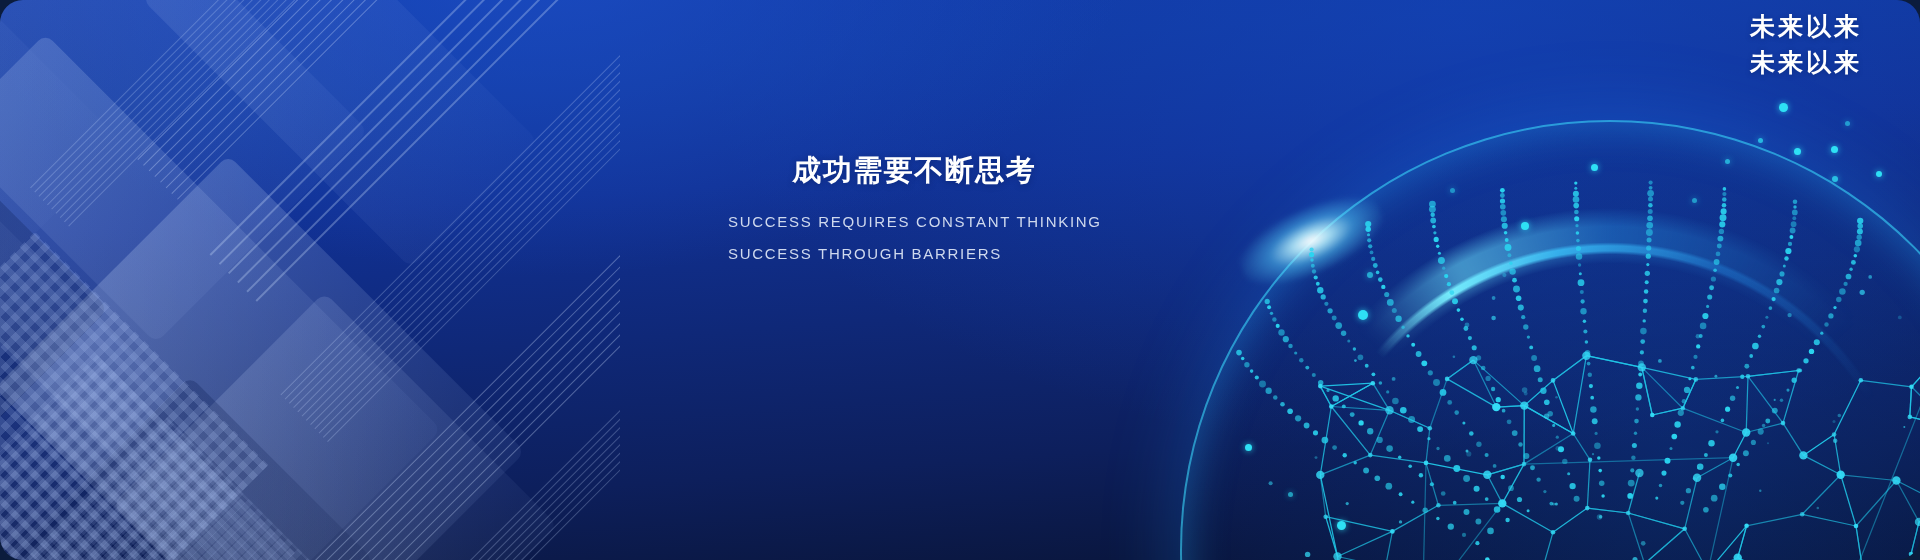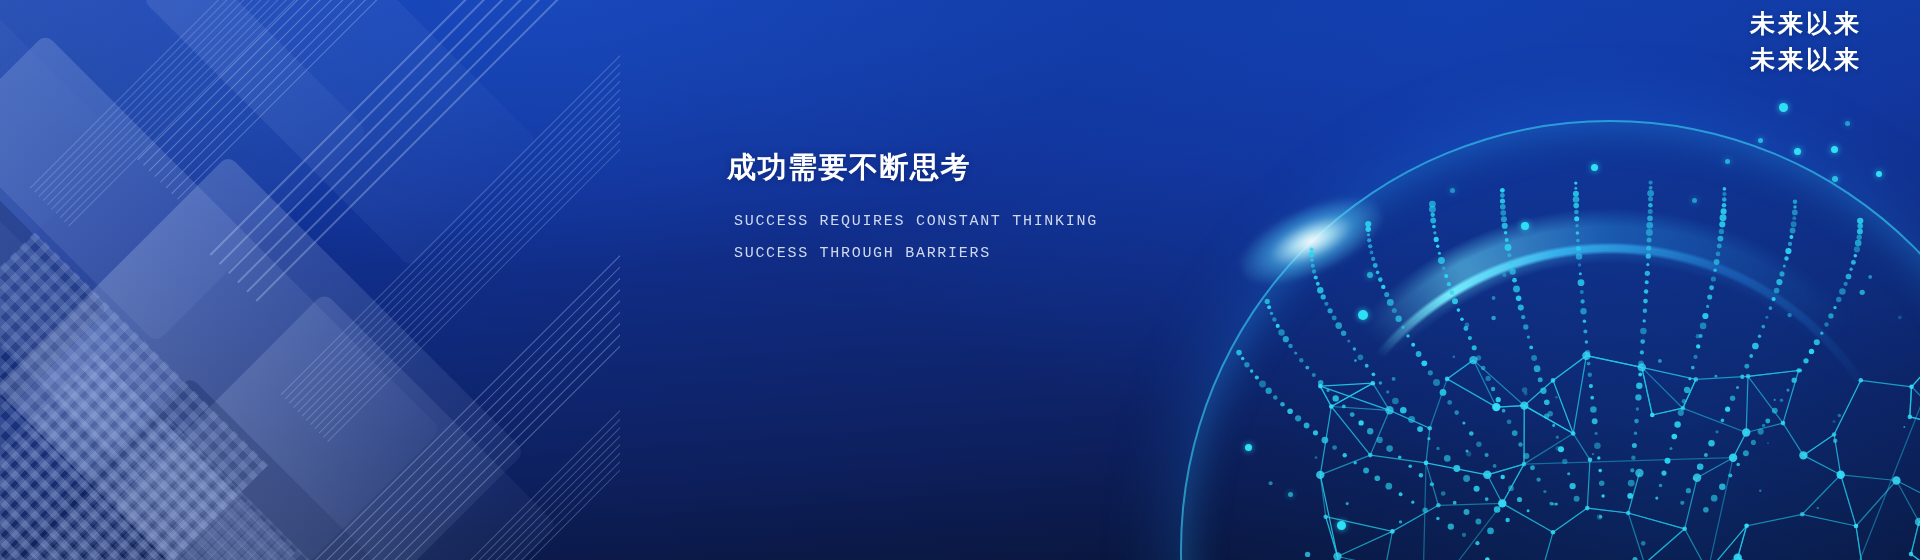--- a/index.html
+++ b/index.html
@@ -5,25 +5,26 @@
   html, body {
     margin: 0;
     padding: 0;
     background: #0b1c3d;
   }
   #banner {
     position: relative;
     width: 1920px;
     height: 560px;
     overflow: hidden;
-    font-family: Liberation Mono, monospace;
+    font-family: Liberation Sans, sans-serif;
     background:
       radial-gradient(ellipse 900px 520px at 28% -12%, rgba(28,78,198,0.85) 0%, rgba(28,78,198,0) 66%),
       radial-gradient(ellipse 1100px 620px at 76% 4%, rgba(20,70,190,0.55) 0%, rgba(20,70,190,0) 70%),
       linear-gradient(176deg, #123ba8 0%, #11399f 16%, #113194 34%, #0f2878 55%, #0d1f5c 76%, #0a1740 92%, #091334 100%);
+    border-radius: 23px;
   }
 
   
   .geo-layer {
     position: absolute;
     left: 0; top: 0;
     width: 620px; height: 560px;
     overflow: hidden;
     pointer-events: none;
   }
@@ -160,23 +161,23 @@
     margin: 20px 0 0 4px;
     color: #f2f6ff;
   }
   .sub-cn {
     margin: 24px 0 0 5px;
     font-size: 29px;
     font-weight: 700;
     letter-spacing: 1.5px;
     line-height: 1.38;
   }
-  .sub-cn div { text-shadow: 0 1px 6px rgba(0,20,70,0.4); }
+  .sub-cn div { text-shadow: 0 1px 6px rgba(0,20,70,0.4); text-align: center; }
   .sub-en {
-    margin: 16px 0 0 12px;
+    margin: 16px 0 0 6px;
     font-size: 15px;
     font-weight: 400;
     letter-spacing: 1.7px;
     line-height: 2.15;
     color: #cfd9ee;
   }
 </style>
 </head>
 <body>
 

